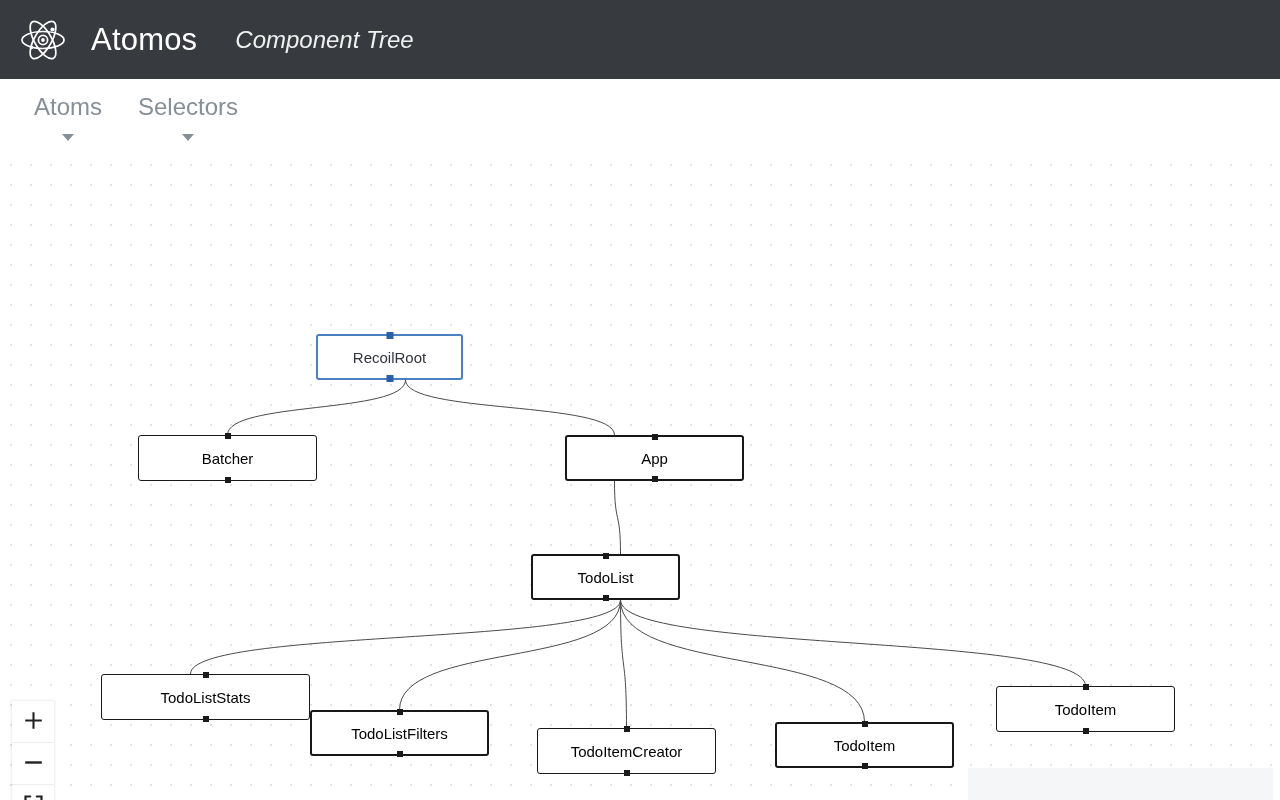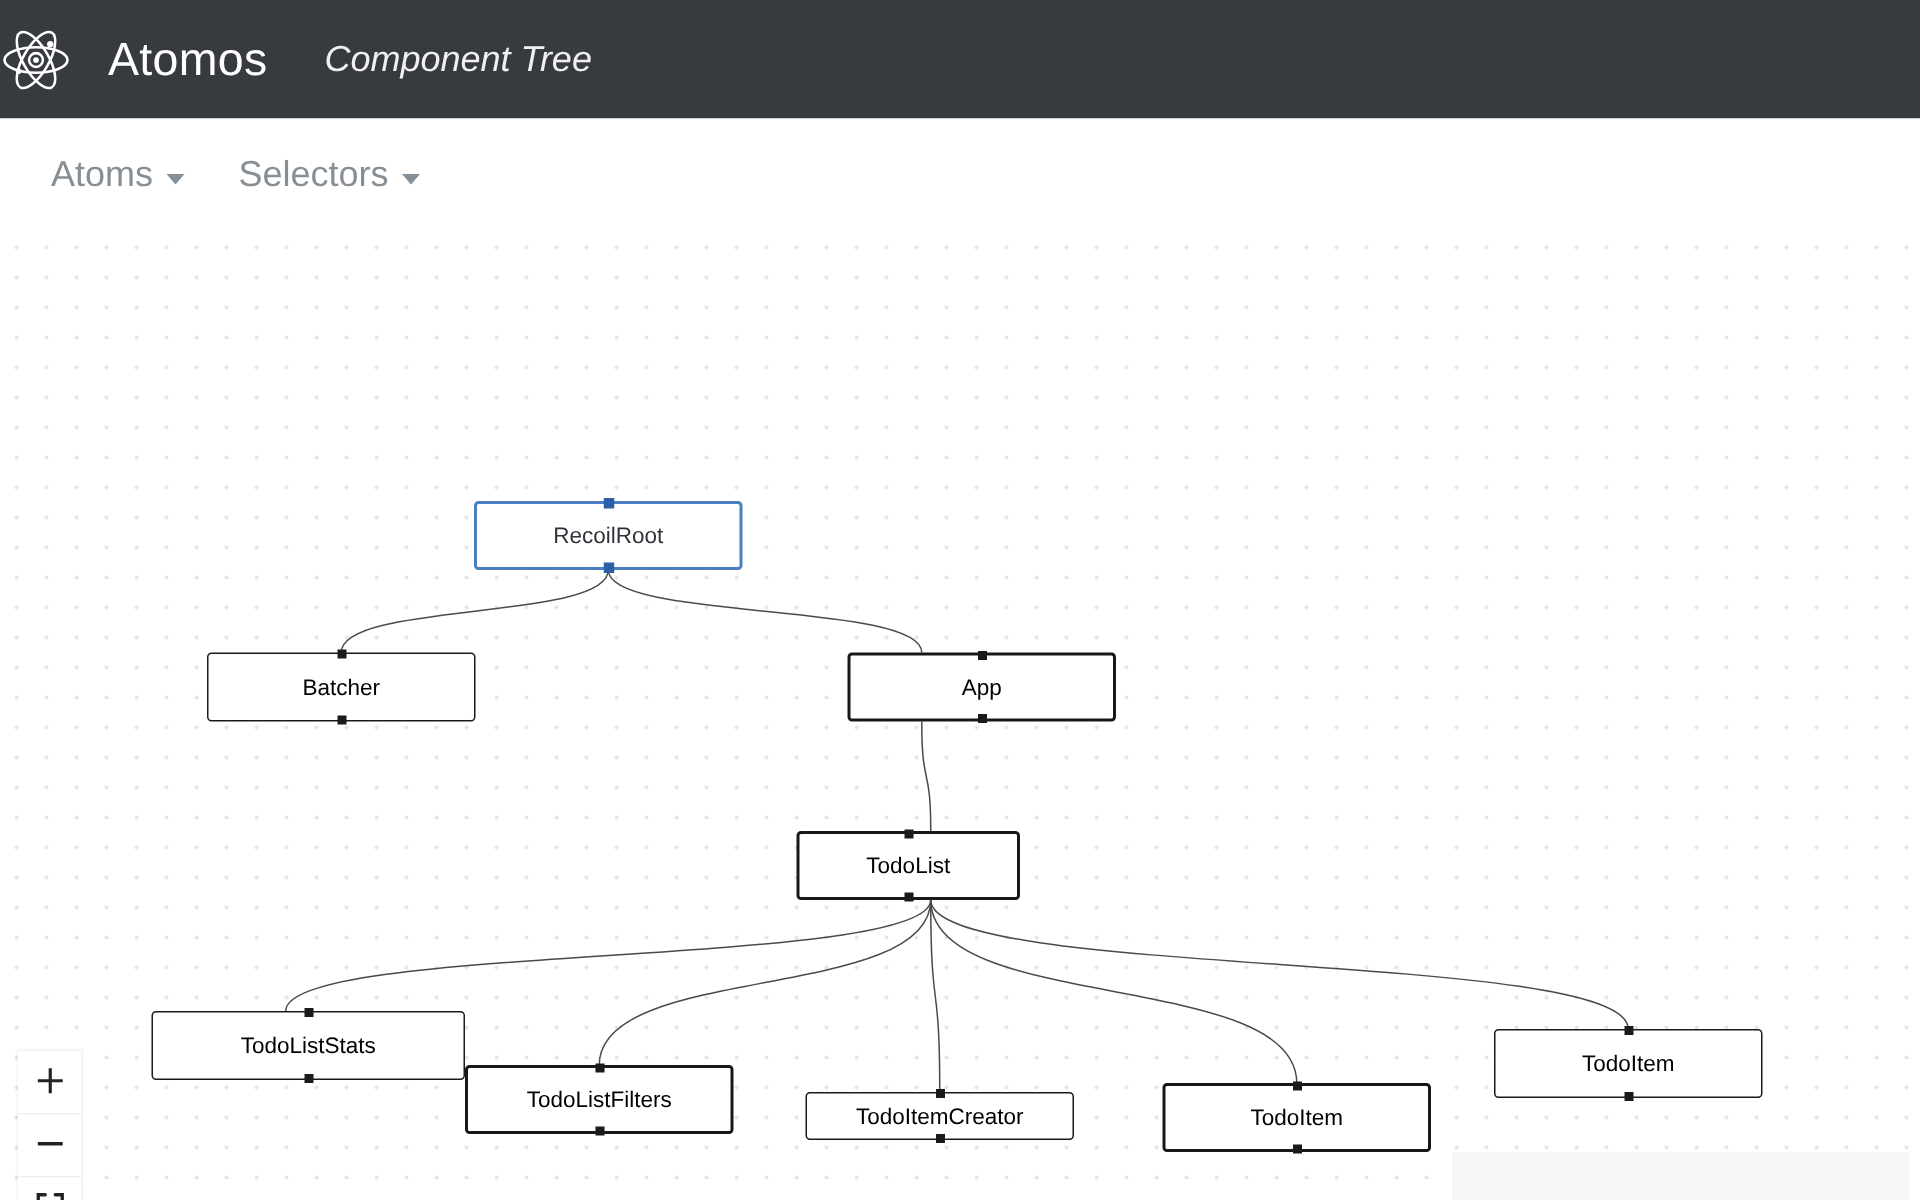--- a/index.html
+++ b/index.html
@@ -9,20 +9,21 @@
     background: #ffffff;
     font-family: "Liberation Sans", sans-serif;
   }
 
   
   #app-header {
     height: 79px;
     background: #373a3e;
     display: flex;
     align-items: center;
+    padding-left: 19px;
     gap: 0;
   }
   #logo-icon { width: 48px; height: 48px; flex: 0 0 48px; }
   #brand-title {
     color: #ffffff;
     font-size: 31px;
     font-weight: 400;
     letter-spacing: .2px;
     margin-left: 24px;
   }
@@ -42,20 +43,21 @@
     align-items: center;
     padding-left: 34px;
     gap: 36px;
   }
   .dropdown {
     display: flex;
     align-items: center;
     gap: 9px;
     cursor: pointer;
     user-select: none;
+    flex-direction: column;
   }
   .dropdown-label {
     color: #868e96;
     font-size: 24px;
     font-weight: 400;
   }
   .caret {
     width: 0; height: 0;
     border-left: 6px solid transparent;
     border-right: 6px solid transparent;
@@ -176,21 +178,21 @@
       <path d="M 405.5 225 C 405.5 259.1, 614.5 245.9, 614.5 280" fill="none" stroke="#4a4a4a" stroke-width="1"></path>
       <path d="M 614.5 326 C 614.5 371.26, 620.5 353.74, 620.5 399" fill="none" stroke="#4a4a4a" stroke-width="1"></path>
       <path d="M 620.5 445 C 620.5 490.88, 190.5 473.12, 190.5 519" fill="none" stroke="#4a4a4a" stroke-width="1"></path>
       <path d="M 620.5 445 C 620.5 513.2, 399.5 486.8, 399.5 555" fill="none" stroke="#4a4a4a" stroke-width="1"></path>
       <path d="M 620.5 445 C 620.5 524.36, 626.5 493.64, 626.5 573" fill="none" stroke="#4a4a4a" stroke-width="1"></path>
       <path d="M 620.5 445 C 620.5 520.64, 864.5 491.36, 864.5 567" fill="none" stroke="#4a4a4a" stroke-width="1"></path>
       <path d="M 620.5 445 C 620.5 498.32, 1085.5 477.68, 1085.5 531" fill="none" stroke="#4a4a4a" stroke-width="1"></path>
     </svg>
 
   <div id="node-layer">
-      <div class="node selected" style="left: 316px; top: 179px; width: 179px; height: 46px;">
+      <div class="node selected" style="left: 316px; top: 179px; width: 147px; height: 46px;">
         <span class="handle top"></span>
         <span>RecoilRoot</span>
         <span class="handle bottom"></span>
       </div>
       <div class="node" style="left: 138px; top: 280px; width: 179px; height: 46px;">
         <span class="handle top"></span>
         <span>Batcher</span>
         <span class="handle bottom"></span>
       </div>
       <div class="node emphasis" style="left: 525px; top: 280px; width: 179px; height: 46px; margin-left: 40px;">
@@ -206,21 +208,21 @@
       <div class="node" style="left: 101px; top: 519px; width: 209px; height: 46px;">
         <span class="handle top"></span>
         <span>TodoListStats</span>
         <span class="handle bottom"></span>
       </div>
       <div class="node emphasis" style="left: 310px; top: 555px; width: 179px; height: 46px;">
         <span class="handle top"></span>
         <span>TodoListFilters</span>
         <span class="handle bottom"></span>
       </div>
-      <div class="node" style="left: 537px; top: 573px; width: 179px; height: 32px;">
+      <div class="node" style="left: 537px; top: 573px; width: 179px; height: 46px;">
         <span class="handle top"></span>
         <span>TodoItemCreator</span>
         <span class="handle bottom"></span>
       </div>
       <div class="node emphasis" style="left: 775px; top: 567px; width: 179px; height: 46px;">
         <span class="handle top"></span>
         <span>TodoItem</span>
         <span class="handle bottom"></span>
       </div>
       <div class="node" style="left: 996px; top: 531px; width: 179px; height: 46px;">

